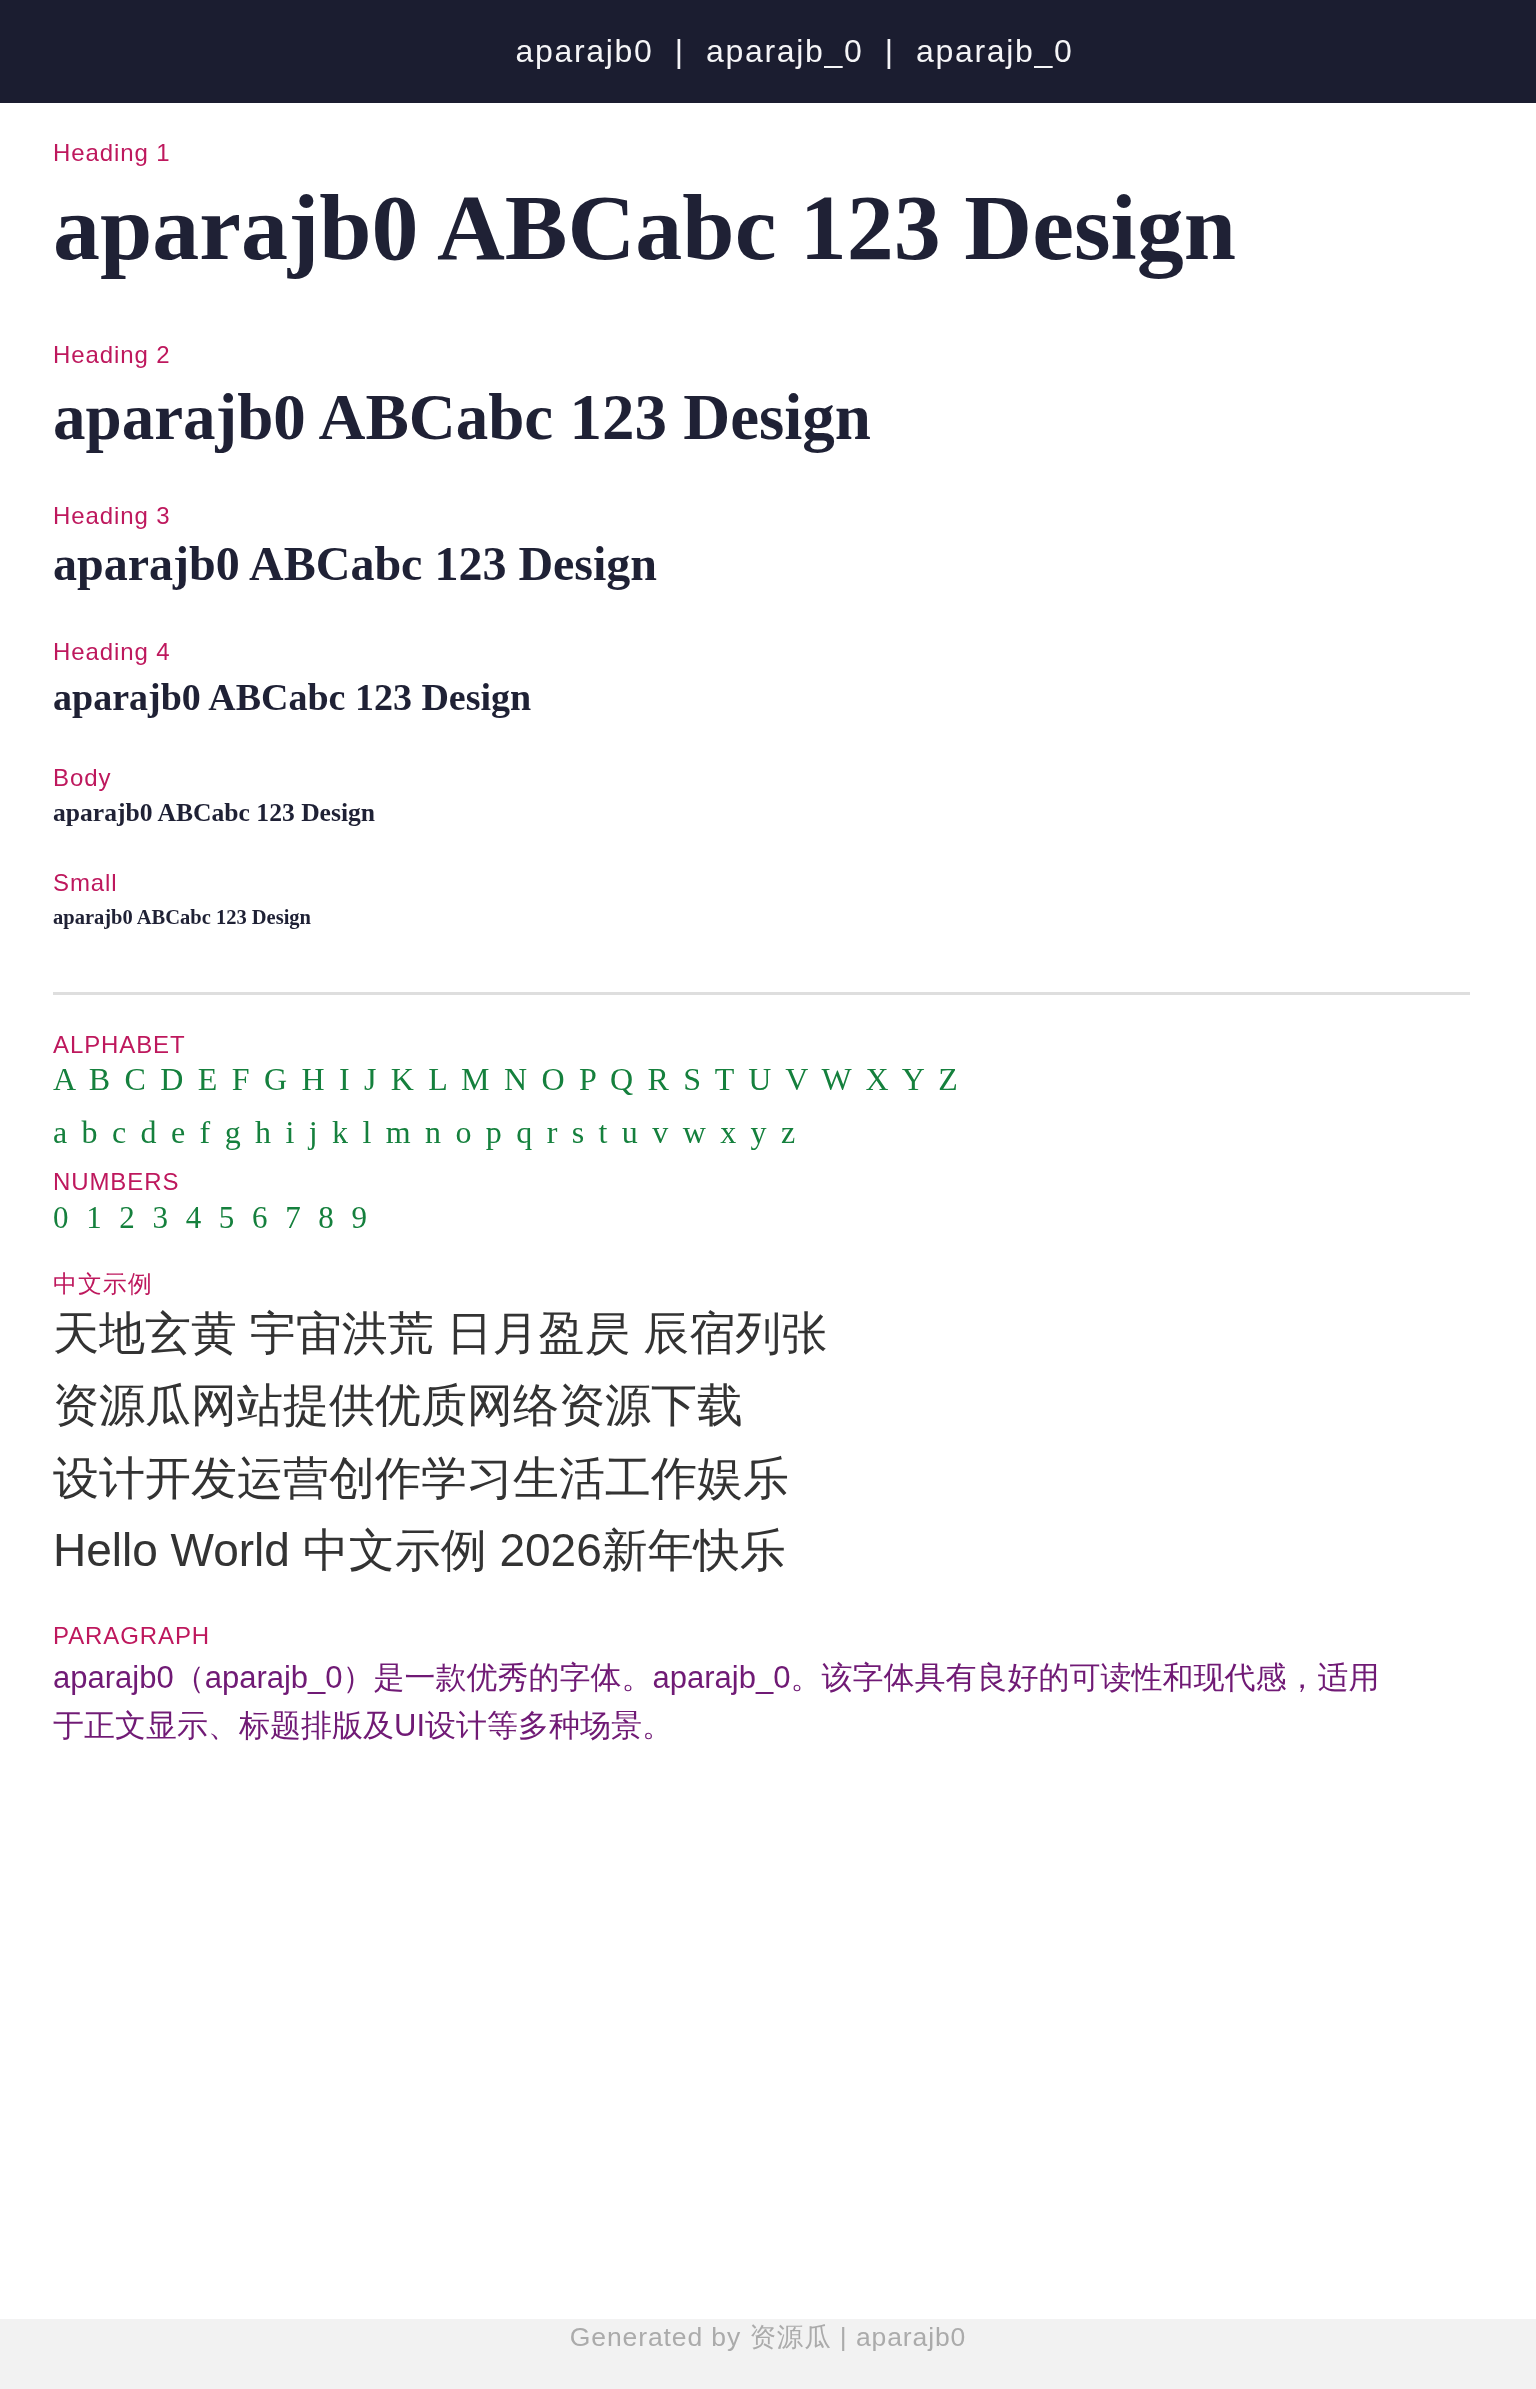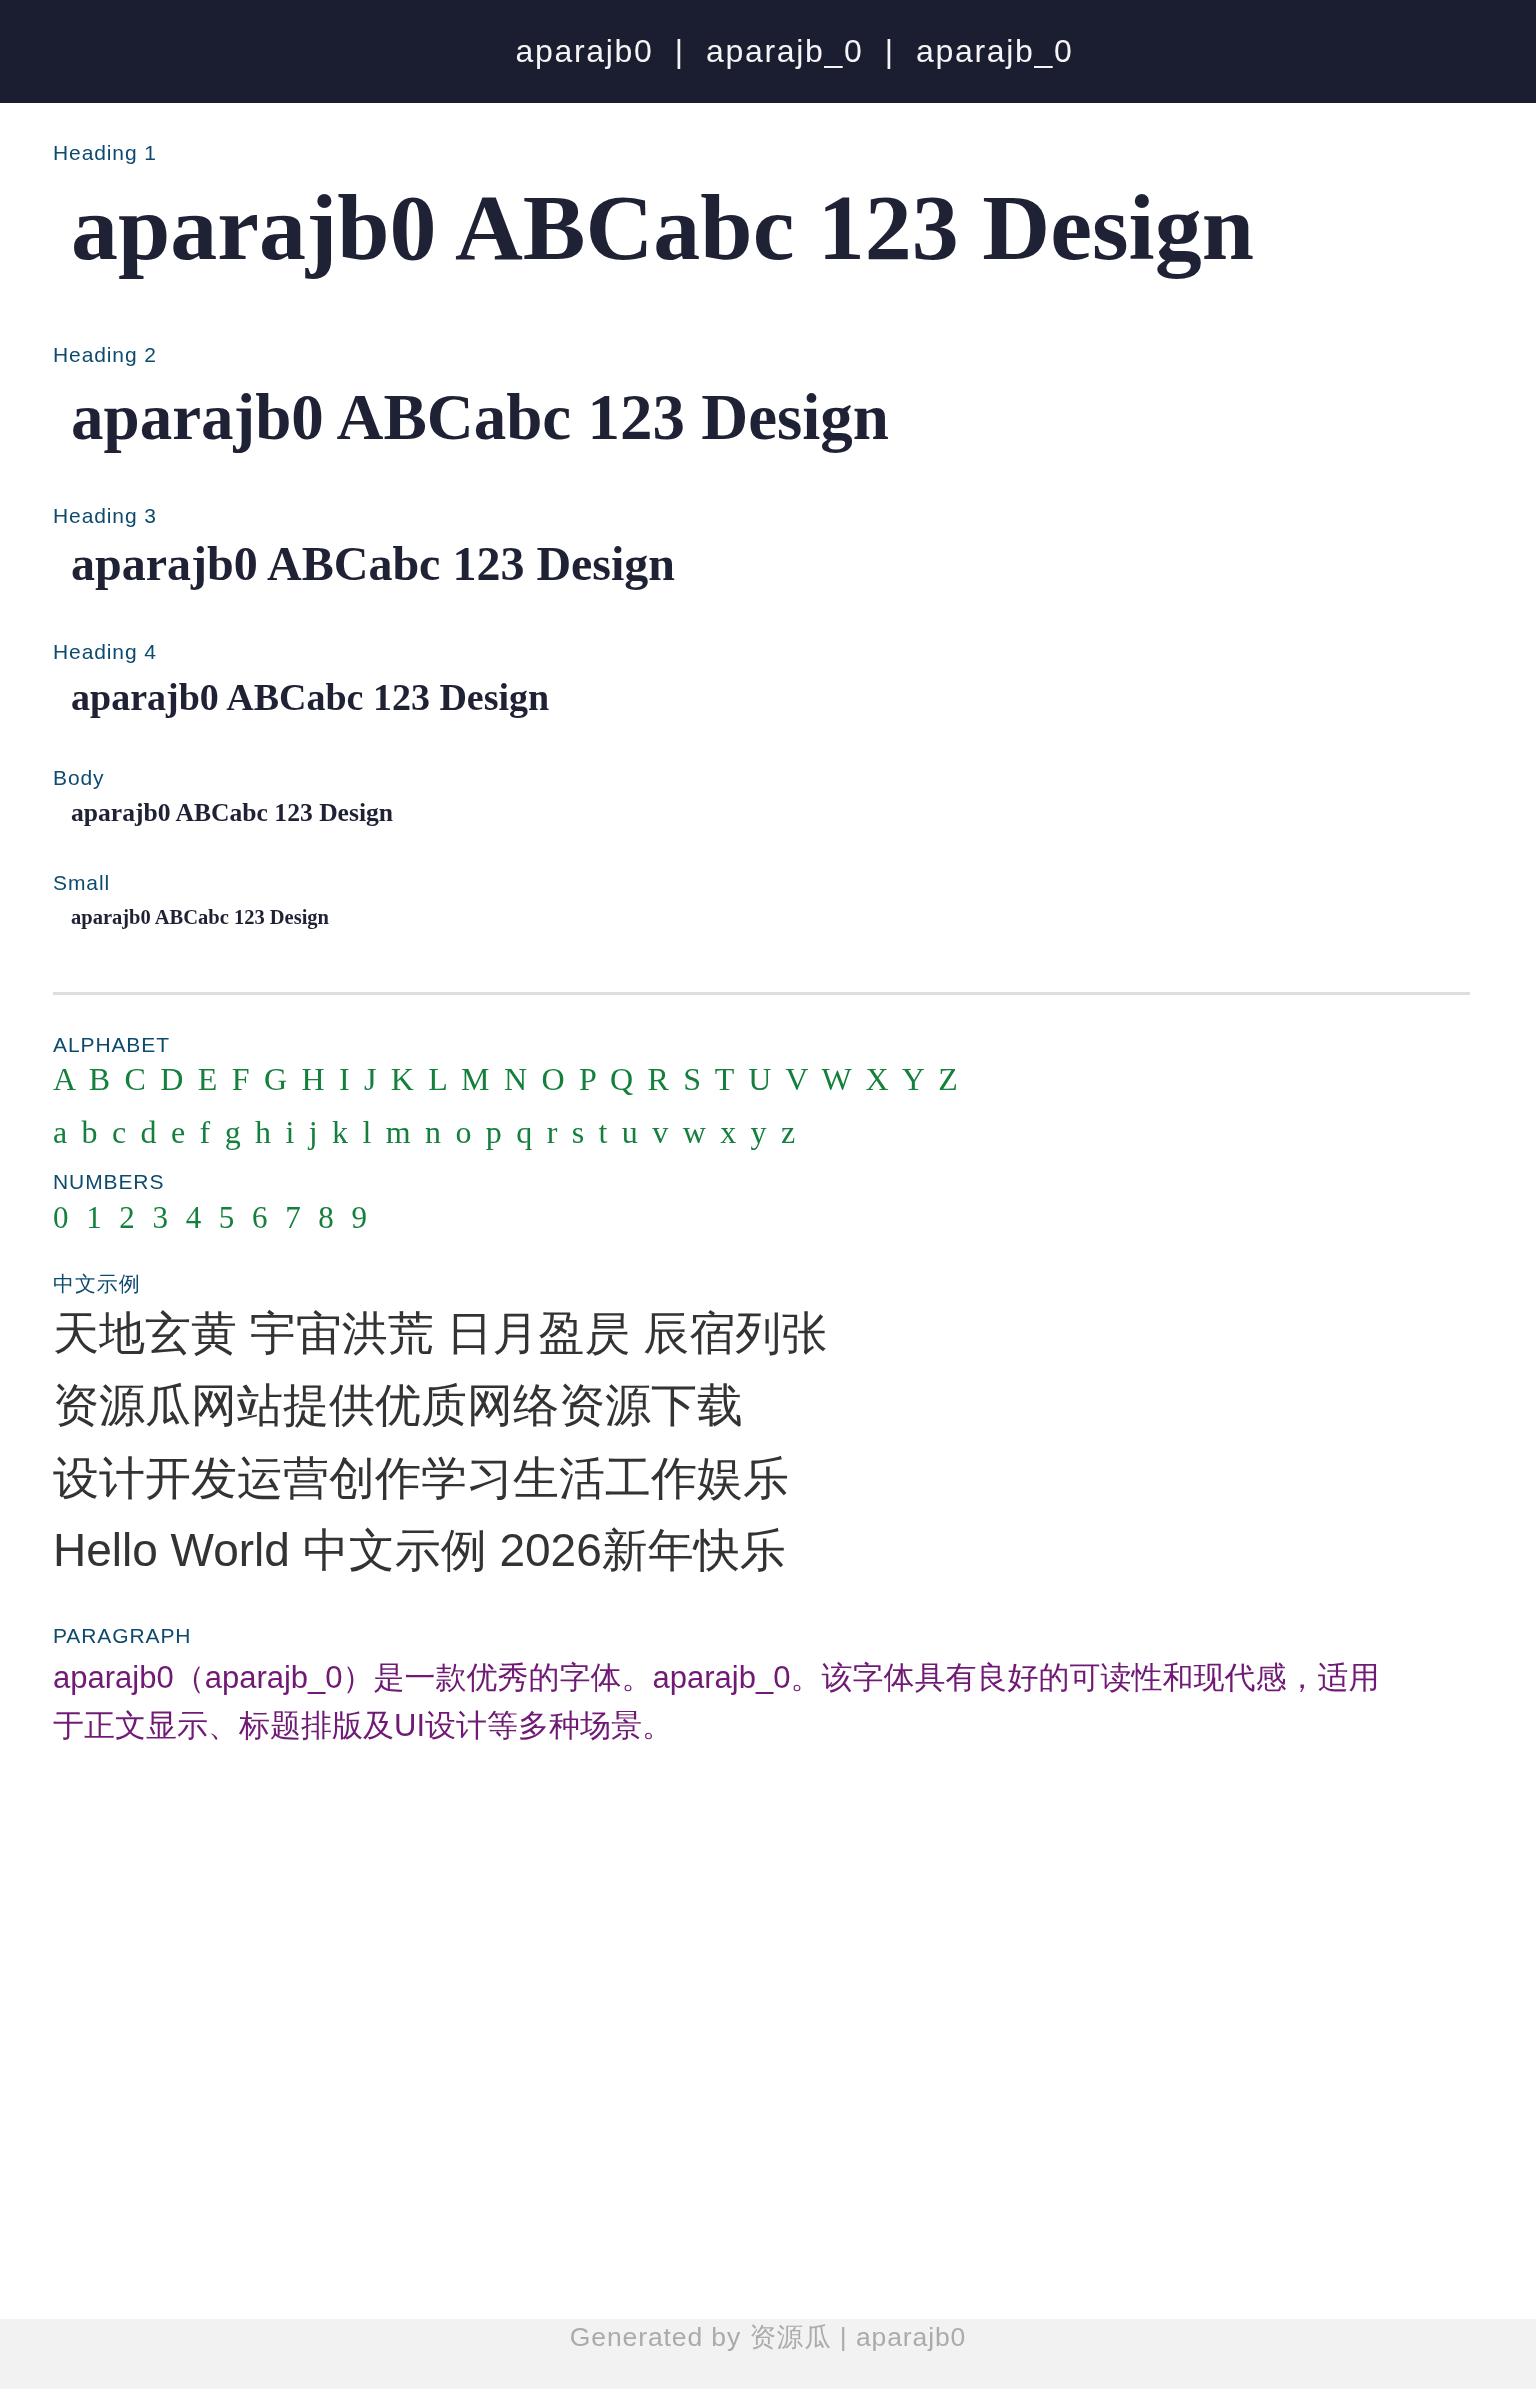--- a/index.html
+++ b/index.html
@@ -22,34 +22,33 @@
   }
   .topbar .brand {
     color: #f5f5f7; font-size: 32px; letter-spacing: 1.7px;
     white-space: pre;
     font-family: "Liberation Sans", sans-serif;
   }
 
   
   .spec-label {
     position: absolute; left: 53px;
-    font-size: 21px; line-height: 29px; color: #0c4a6e;
+    font-size: 24px; line-height: 29px; color: #be185d;
     letter-spacing: 0.9px;
     font-family: "Liberation Sans", sans-serif;
   }
 
   
   .sample {
     position: absolute; left: 53px;
     font-family: "Liberation Serif", serif;
     font-weight: 700;
     color: #1f2135;
     line-height: 1.08;
     white-space: nowrap;
-    margin-left: 18px;
   }
   .sample.h1 { font-size: 94px; }
   .sample.h2 { font-size: 65px; }
   .sample.h3 { font-size: 48px; }
   .sample.h4 { font-size: 38px; }
   .sample.body-size { font-size: 25.6px; }
   .sample.small-size { font-size: 20.5px; }
 
   .divider {
     position: absolute; left: 53px; top: 992px;

